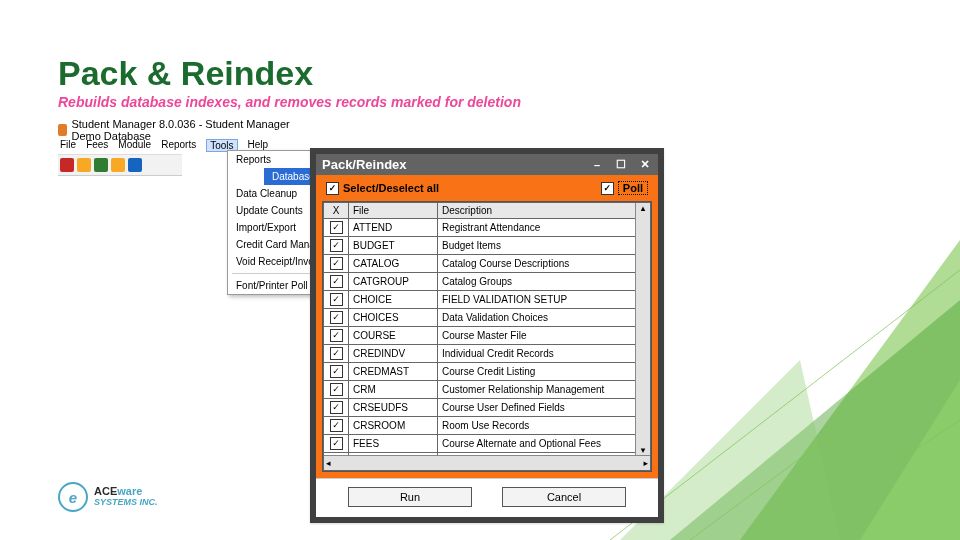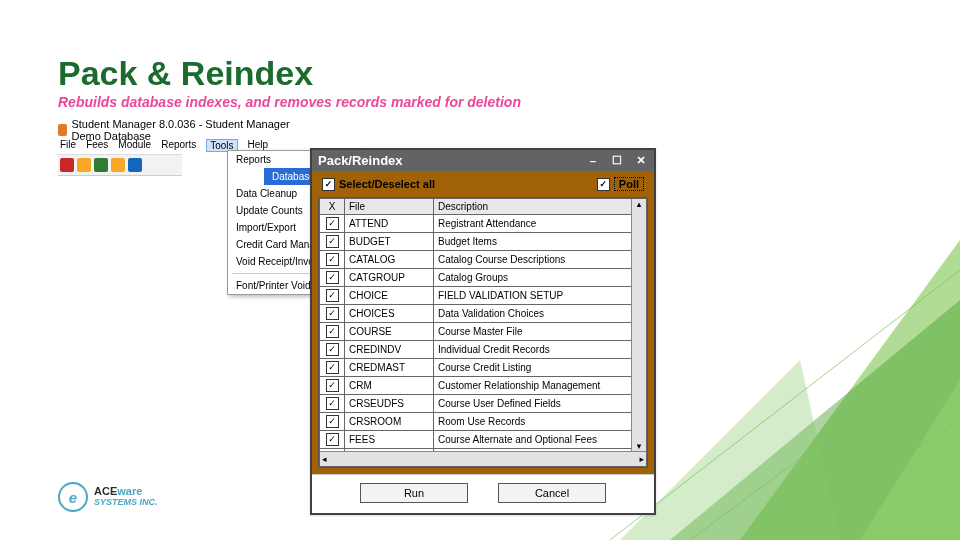--- a/index.html
+++ b/index.html
@@ -119,22 +119,22 @@
     margin: 3px 4px;
     background: #ccc;
   }
 
   
   .pkwin {
     position: absolute;
     left: 310px;
     top: 148px;
     width: 342px;
-    border: 2px solid #404040;
-    background: #a16207;
+    border: 6px solid #404040;
+    background: #f97316;
     z-index: 3;
     box-shadow: 0 1px 2px rgba(0,0,0,0.15);
   }
   .pkwin .tbar {
     display: flex;
     align-items: center;
     justify-content: space-between;
     background: #636363;
     color: #fff;
     font-weight: bold;
@@ -244,21 +244,21 @@
   .pkwin .actions {
     display: flex;
     justify-content: center;
     gap: 30px;
     padding: 8px 0 10px 0;
     background: #fff;
     border-top: 1px solid #ccc;
   }
   .winbutton {
     width: 90px;
-    padding: 3px 8px;
+    padding: 3px 16px;
     text-align: center;
     font-size: 11px;
     border: 1px solid #555;
     background: #f3f3f3;
   }
 
   
   .logo {
     position: absolute;
     left: 58px;
@@ -348,21 +348,21 @@
 
   <div class="dropdown">
     <div class="ditem">Reports</div>
     <div class="ditem sel">Database Admin</div>
     <div class="ditem">Data Cleanup</div>
     <div class="ditem">Update Counts</div>
     <div class="ditem">Import/Export</div>
     <div class="ditem">Credit Card Management</div>
     <div class="ditem">Void Receipt/Invoice</div>
     <div class="sep"></div>
-    <div class="ditem">Font/Printer Void</div>
+    <div class="ditem">Font/Printer Poll</div>
   </div>
 </div>
 
 <div class="pkwin">
   <div class="tbar">
     <span>Pack/Reindex</span>
     <span class="btns">
       <span class="winbtn">–</span>
       <span class="winbtn">☐</span>
       <span class="winbtn">✕</span>

